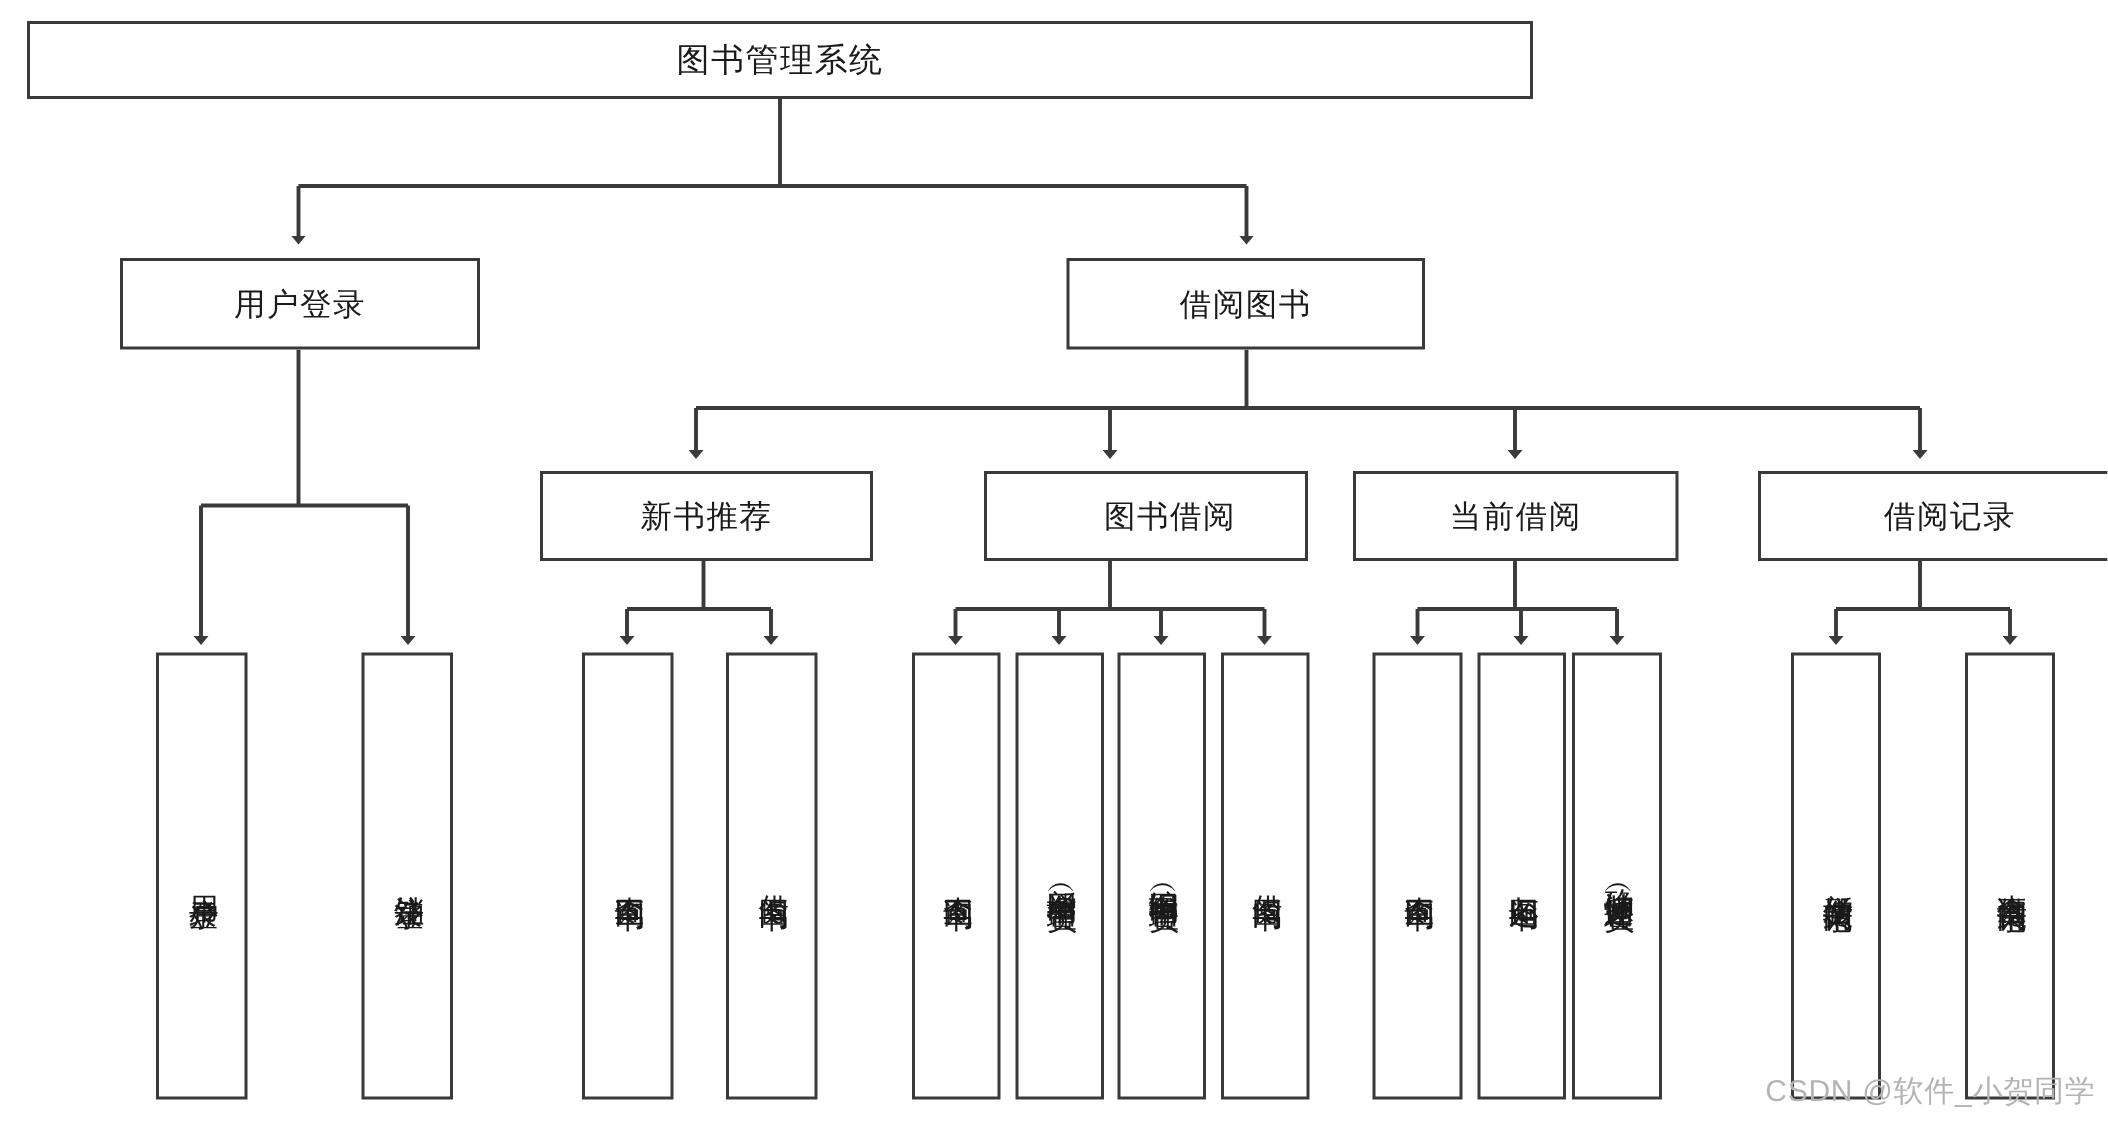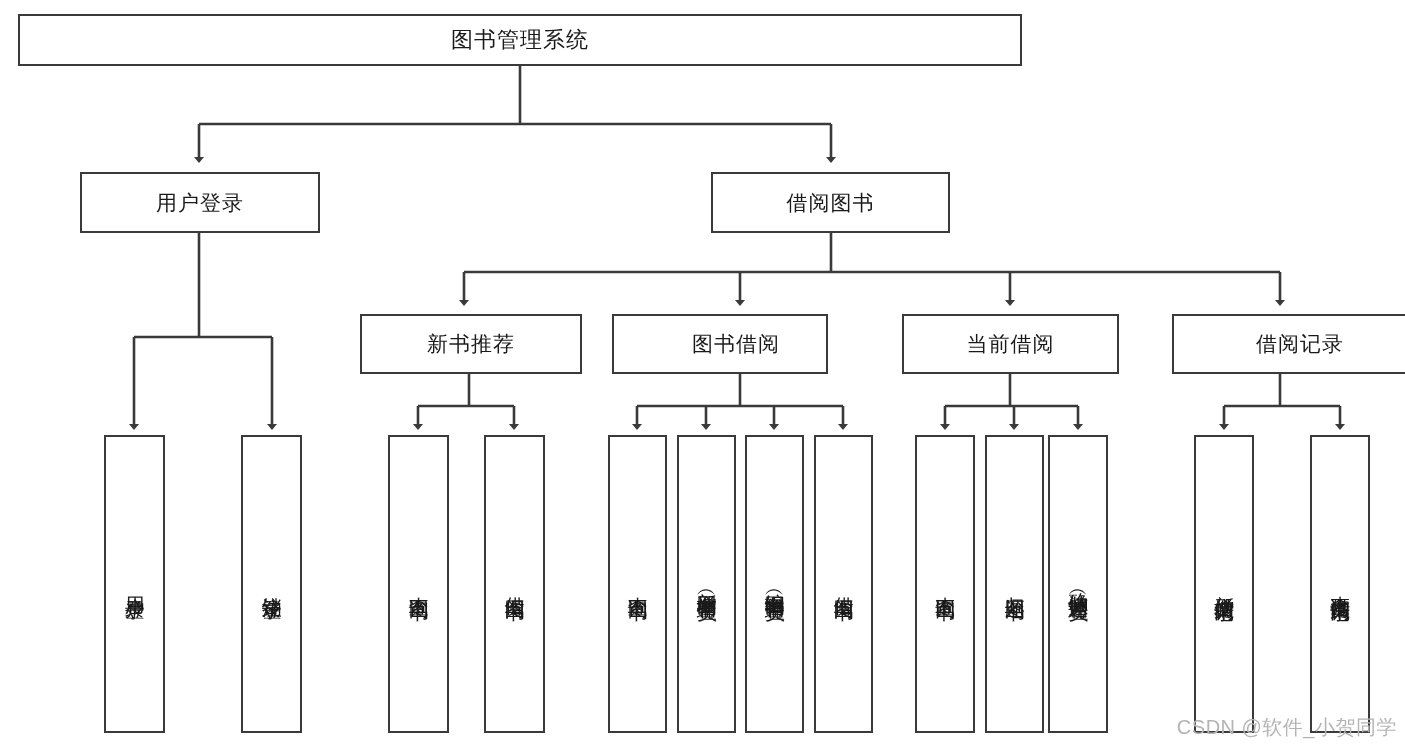--- a/index.html
+++ b/index.html
@@ -130,21 +130,21 @@
   <div class="node horiz" style="left:80px; top:172px; width:240px; height:61px;">
     <span class="label">用户登录</span>
   </div>
   <div class="node horiz" style="left:711px; top:172px; width:239px; height:61px;">
     <span class="label">借阅图书</span>
   </div>
 
   <div class="node horiz" style="left:360px; top:314px; width:222px; height:60px;">
     <span class="label">新书推荐</span>
   </div>
-  <div class="node horiz" style="left:612px; top:314px; width:216px; height:60px;padding-left:32px;">
+  <div class="node horiz" style="left:656px; top:314px; width:216px; height:60px;padding-left:32px;">
     <span class="label">图书借阅</span>
   </div>
   <div class="node horiz" style="left:902px; top:314px; width:217px; height:60px;">
     <span class="label">当前借阅</span>
   </div>
   <div class="node horiz" style="left:1172px; top:314px; width:256px; height:60px;">
     <span class="label">借阅记录</span>
   </div>
 
   <div class="node vert" style="left:104px; top:435px; width:61px; height:298px;">

